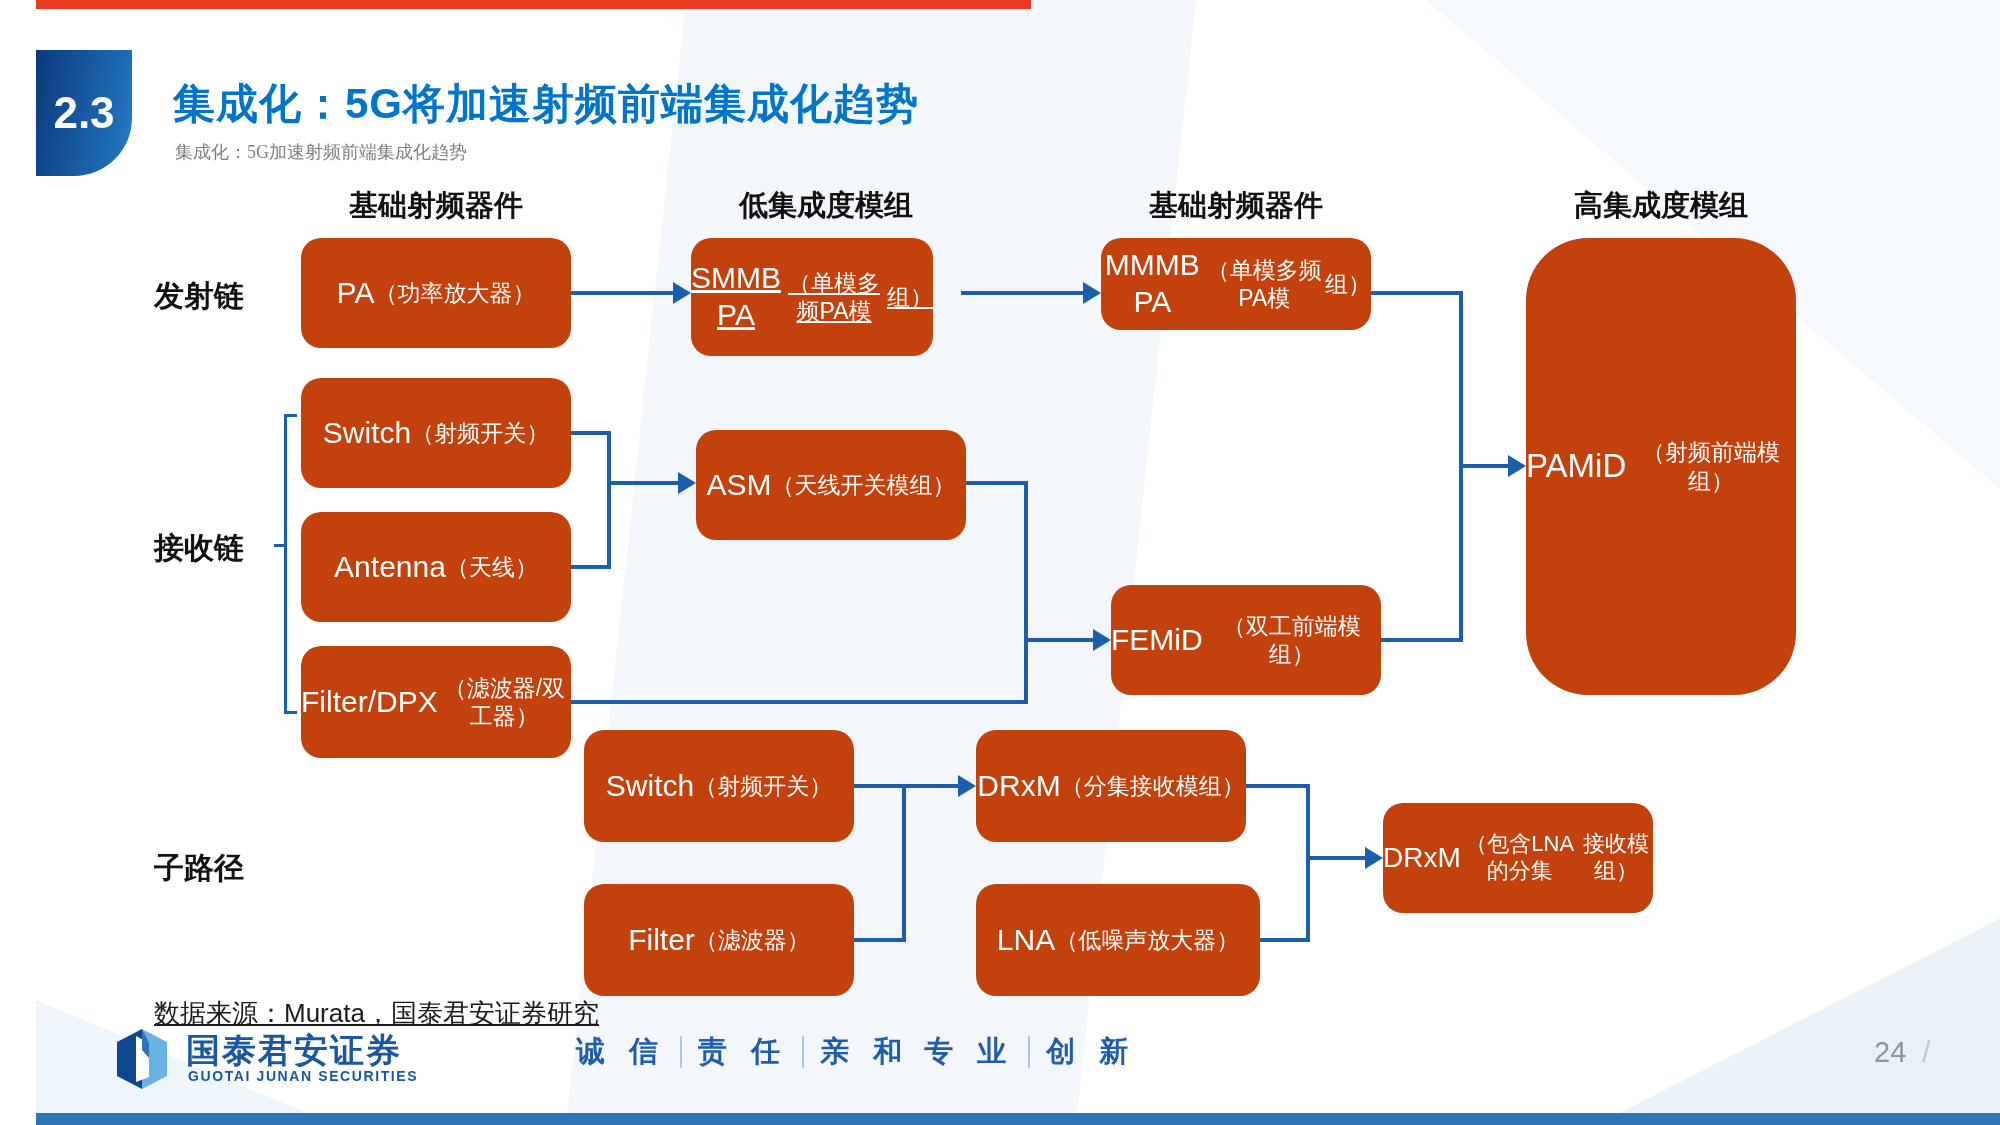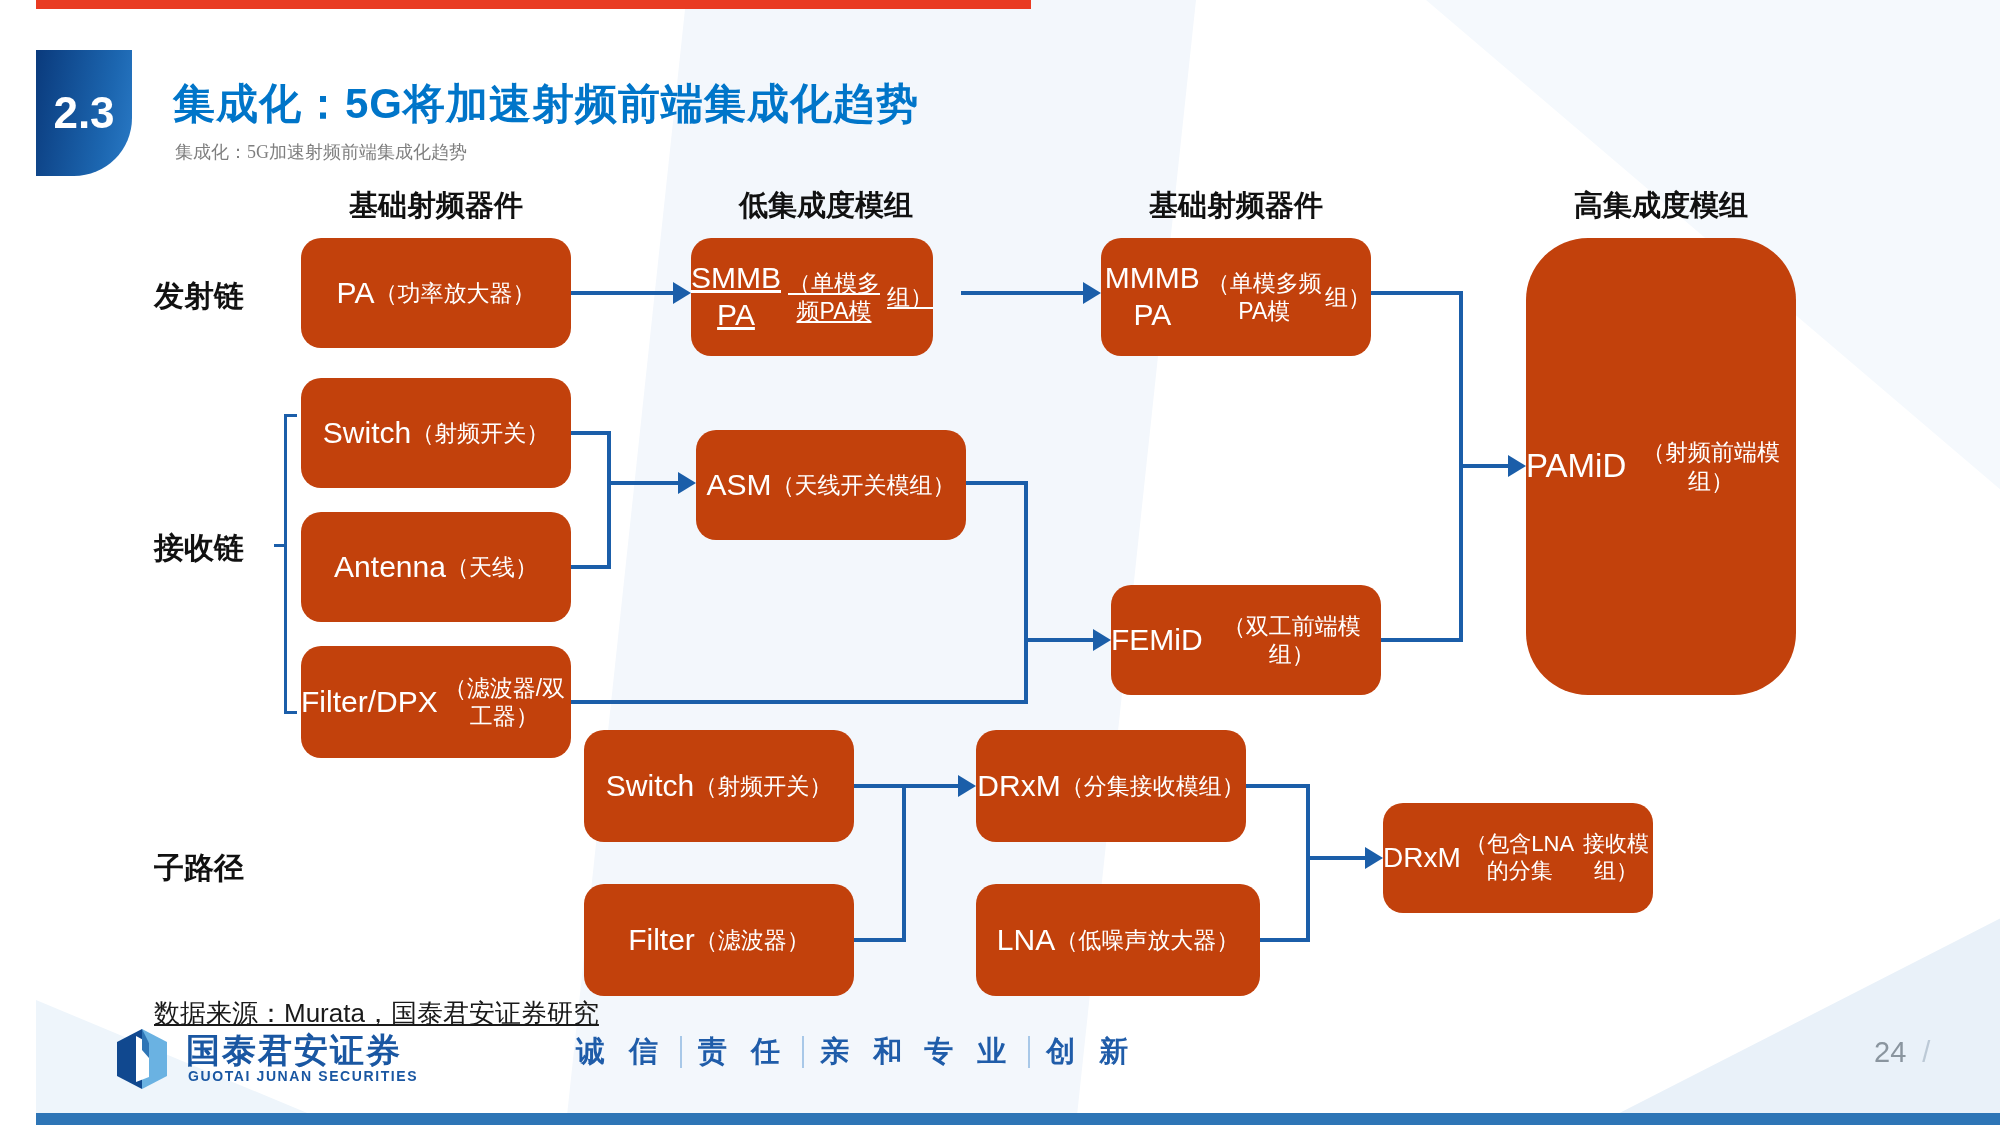--- a/index.html
+++ b/index.html
@@ -29,21 +29,21 @@
   
   .row-h{position:absolute;font-size:30px;font-weight:bold;color:#111;}
   #rh0{left:118px;top:276px;} #rh1{left:118px;top:528px;} #rh2{left:118px;top:848px;}
   
   .node{position:absolute;background:#c2410c;border-radius:20px;color:#fff;display:flex;
         flex-direction:row;align-items:center;justify-content:center;text-align:center;line-height:1.22;}
   .node .l0{font-size:30px;}
   .node .ls{font-size:23px;}
   #n-pa{left:265px;top:238px;width:270px;height:110px;}
   #n-smmb{left:655px;top:238px;width:242px;height:118px;text-decoration:underline;}
-  #n-mmmb{left:1065px;top:238px;width:270px;height:118px;}
+  #n-mmmb{left:1065px;top:238px;width:270px;height:92px;}
   #n-pamid{left:1490px;top:238px;width:270px;height:457px;border-radius:62px;}
   #n-pamid .l0{font-size:33px;}
   #n-switch1{left:265px;top:378px;width:270px;height:110px;}
   #n-antenna{left:265px;top:512px;width:270px;height:110px;}
   #n-filterdpx{left:265px;top:646px;width:270px;height:112px;}
   #n-asm{left:660px;top:430px;width:270px;height:110px;}
   #n-femid{left:1075px;top:585px;width:270px;height:110px;}
   #n-switch2{left:548px;top:730px;width:270px;height:112px;}
   #n-filter2{left:548px;top:884px;width:270px;height:112px;}
   #n-drxm1{left:940px;top:730px;width:270px;height:112px;}

